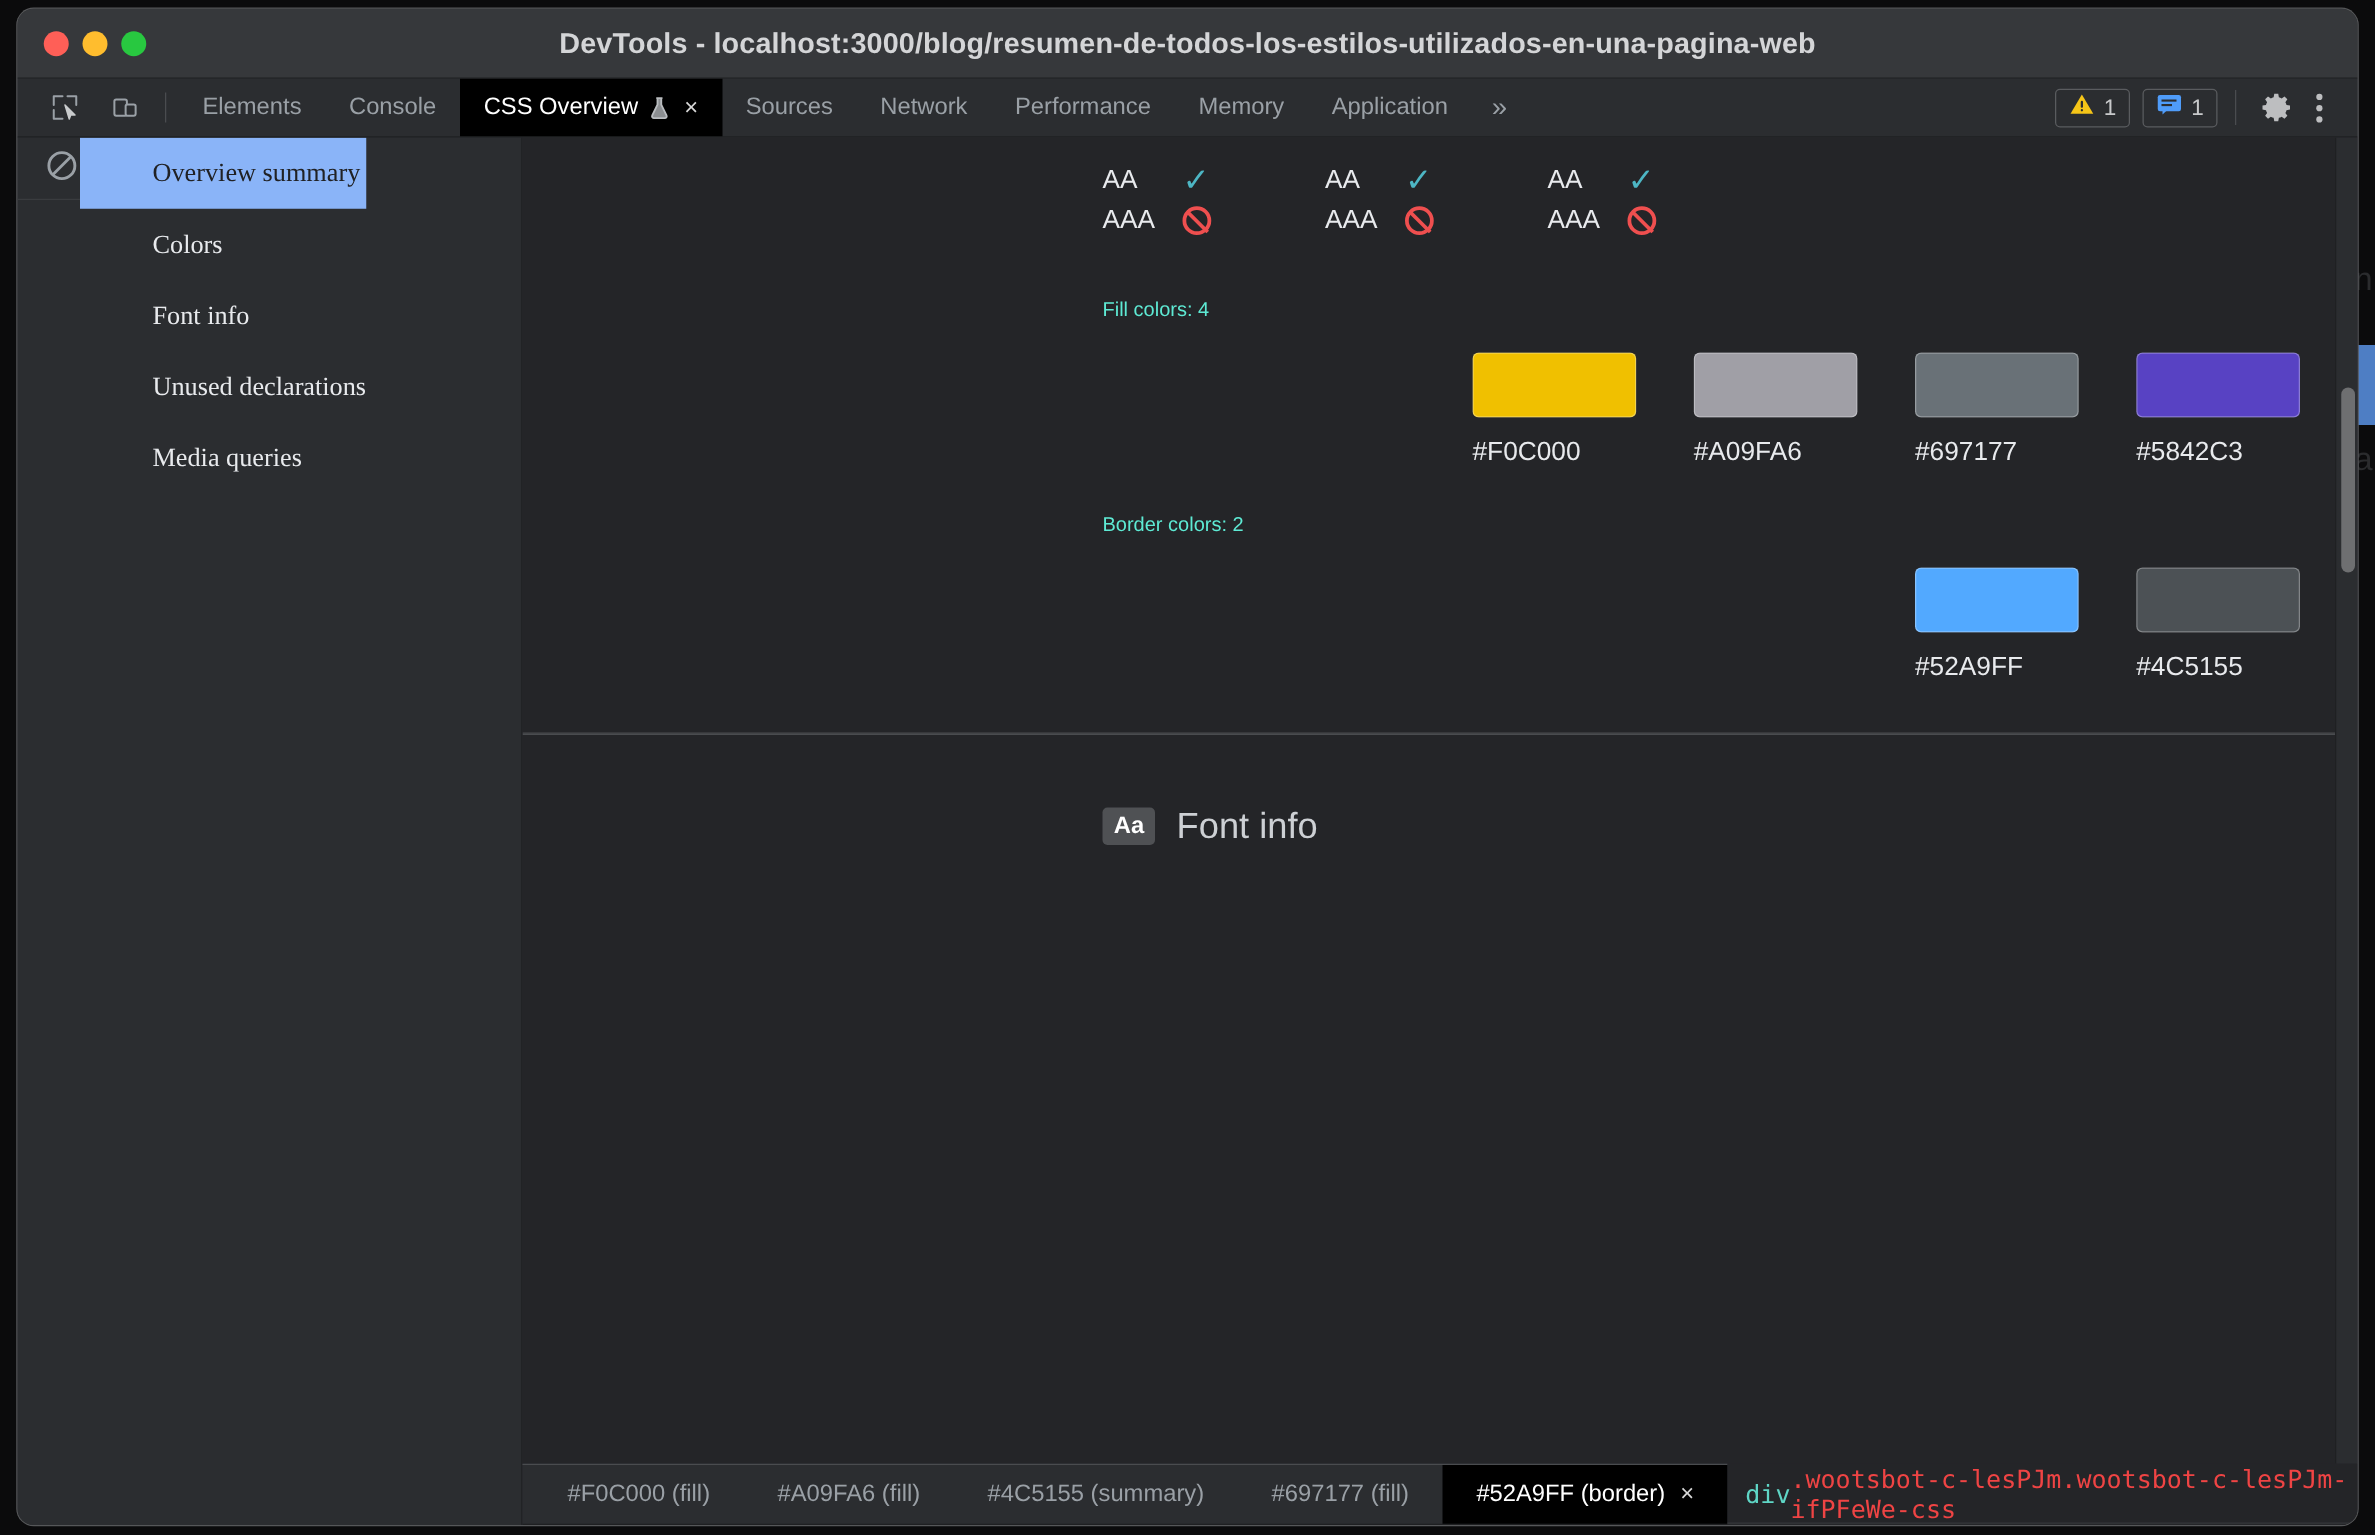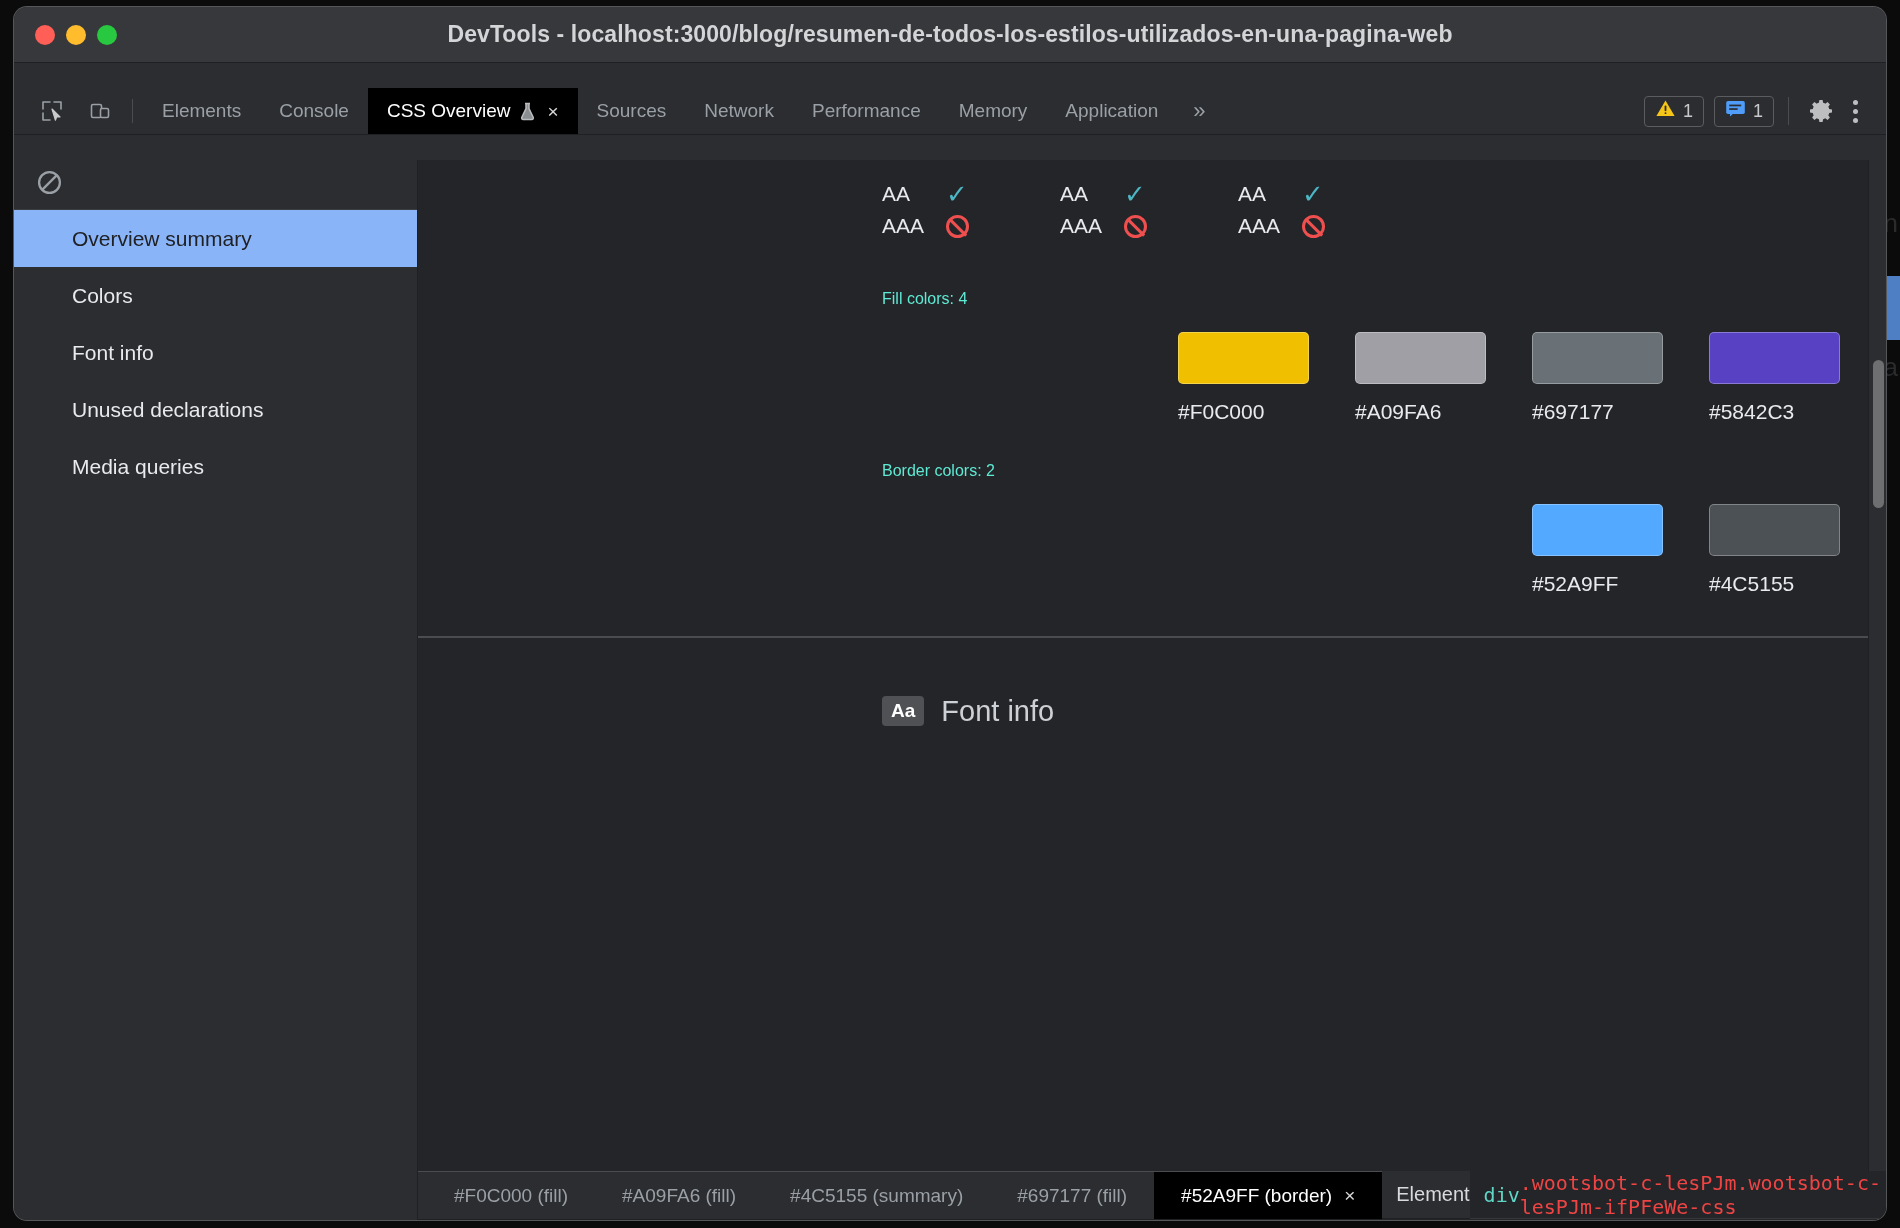--- a/index.html
+++ b/index.html
@@ -27,21 +27,21 @@
   .bg-bottom-2 { right:112px; bottom:2px; color:#2e2f31; font-size:30px; }
 
   
   .window {
     position:absolute; left:14px; top:7px;
     width:1872px; height:1213px;
     background:#2b2d30;
     border-radius:13px;
     box-shadow:0 0 0 1px #565759;
     overflow:hidden;
-    display:flex; flex-direction:column;gap:25px;
+    display:flex; flex-direction:column;
   }
 
   
   .titlebar {
     height:56px; flex:0 0 56px;
     background:#36383b;
     position:relative;
     display:flex; align-items:center;
     border-bottom:1px solid #1f2022;
   }
@@ -106,21 +106,21 @@
   .kebab i { width:5px; height:5px; border-radius:50%; background:#bdbec0; display:block; }
 
   
   .split { flex:1 1 auto; display:flex; min-height:0; }
 
   
   .sidebar {
     width:404px; flex:0 0 404px;
     background:#2b2d30;
     border-right:1px solid #1f2022;
-    display:flex; flex-direction:column;
+    display:flex; flex-direction:row;font-family:Liberation Serif, serif;
   }
   .side-toolbar {
     height:50px; flex:0 0 50px;
     display:flex; align-items:center; padding-left:22px;
     border-bottom:1px solid #3a3c3f;
   }
   .side-list { padding-top:0; }
   .side-item {
     height:57px; display:flex; align-items:center;
     padding-left:58px;
@@ -470,23 +470,20 @@
           </div>
           <div class="ctab">
             <span>#697177 (fill)</span>
           </div>
           <div class="ctab active">
             <span>#52A9FF (border)</span>
             <span class="tclose">×</span>
           </div>
         </div>
 
-        <div class="grid-head">
-          <span>Element</span>
-        </div>
         <div class="grid-body">
           <div class="grid-row">
             <span class="tok-tag">div</span>
               <span class="tok-cls">.wootsbot-c-lesPJm.wootsbot-c-lesPJm-ifPFeWe-css</span>
           </div>
         </div>
       </div>
 
     </div>
   </div>

